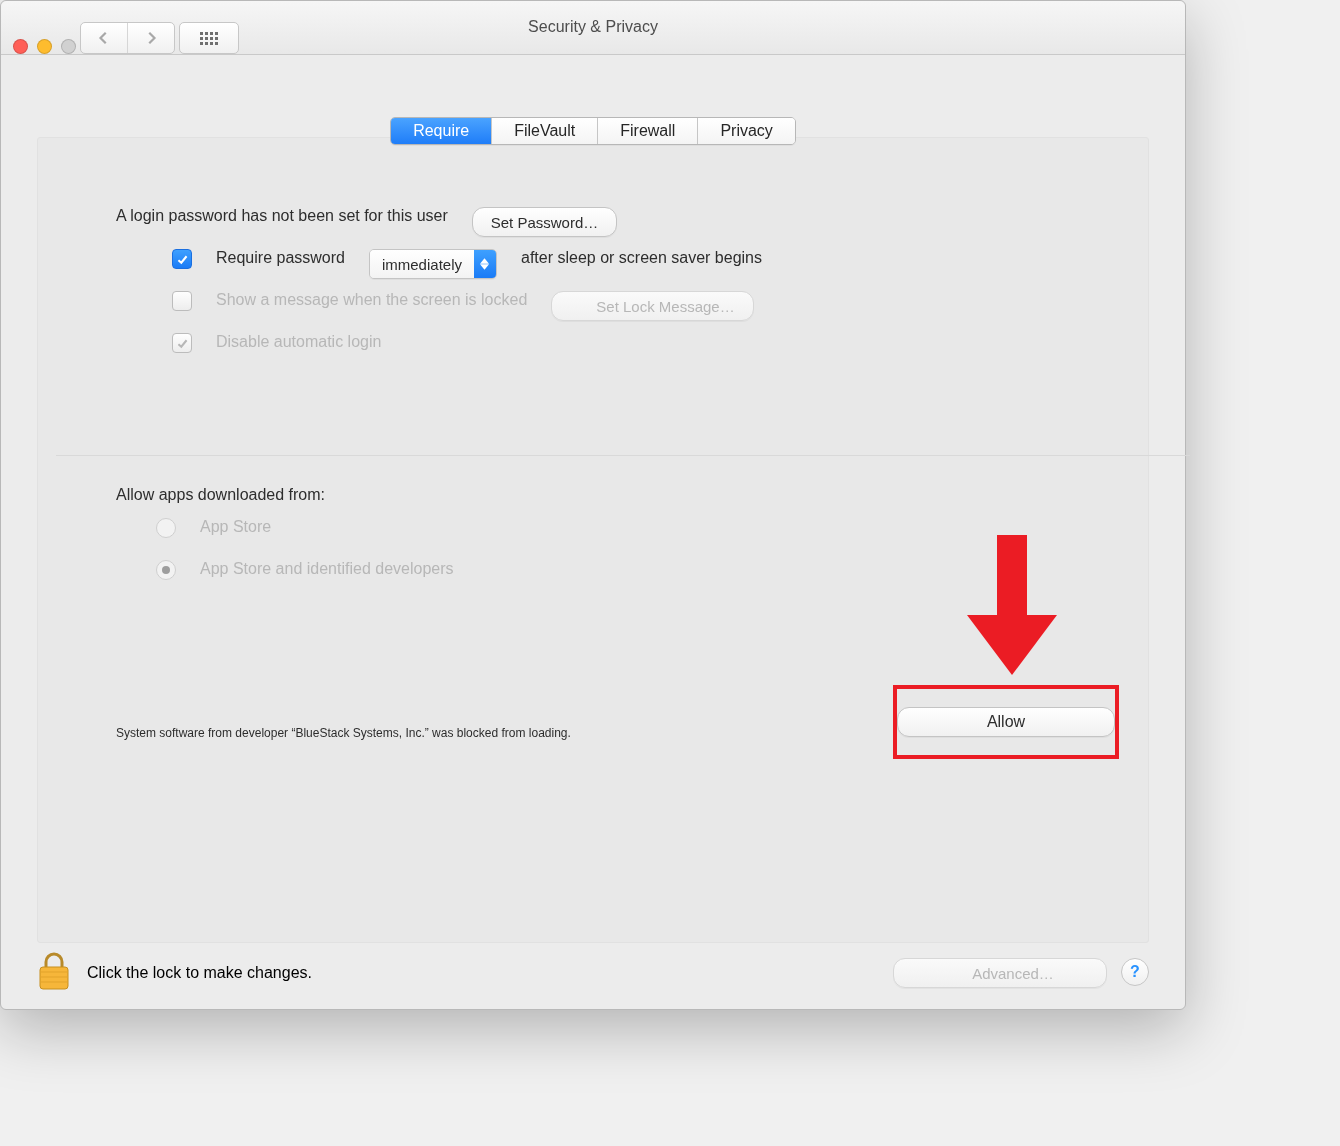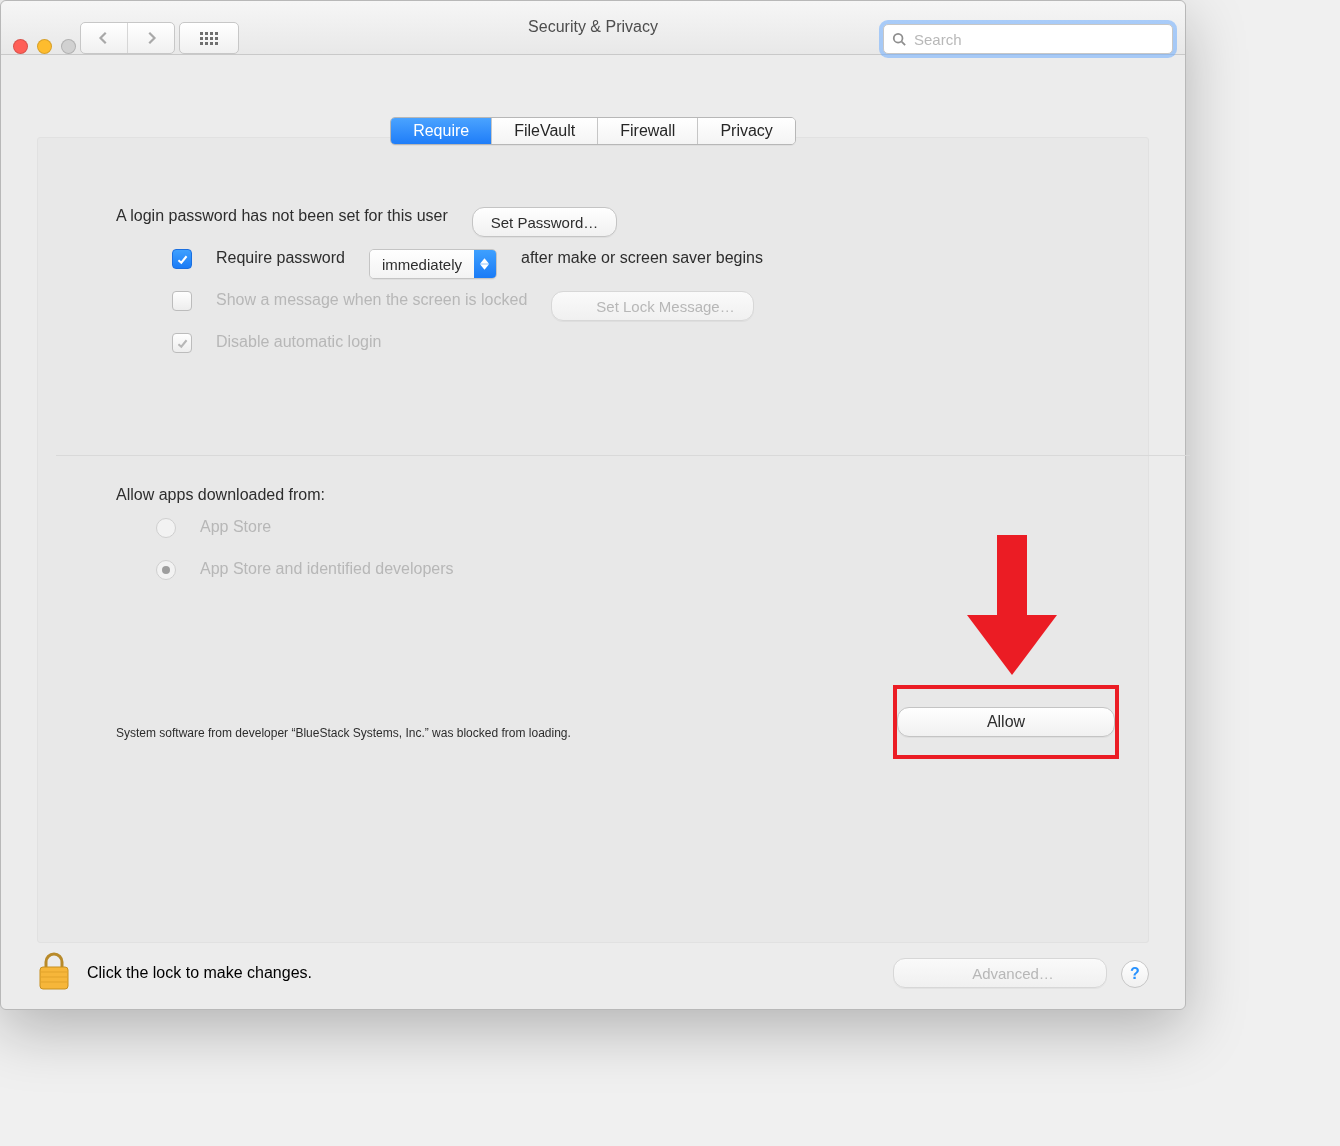--- a/index.html
+++ b/index.html
@@ -140,21 +140,21 @@
   .allow-wrap .mac-btn{ width:190px; justify-content:center; font-size:16px;}
 
   .arrow-ann{ position:absolute; right:128px; top:480px; }
 
   
   .footer{
       position:absolute; left:36px; right:36px; bottom:12px; height:48px;
       display:flex; align-items:center; gap:16px;
   }
   .lock-ic svg{ width:34px; height:40px;}
-  .footer-right{ margin-left:auto; display:flex; align-items:flex-end; gap:14px;}
+  .footer-right{ margin-left:auto; display:flex; align-items:flex-start; gap:14px;}
   .help{ width:26px; height:26px; border-radius:50%; border:1px solid #c6c6c6;
          background:linear-gradient(#ffffff,#f0f0f0); color:#2892ff; font-weight:600;
          display:flex; align-items:center; justify-content:center; font-size:16px;}
 </style>
 </head>
 <body>
 
 <div class="window">
 
   <div class="titlebar">
@@ -189,27 +189,20 @@
           <span></span>
         <span></span>
           <span></span>
           <span></span>
           <span></span>
       </span>
     </div>
 
     <div class="title-text">Security &amp; Privacy</div>
 
-    <div class="searchfield">
-      <svg class="mag" viewBox="0 0 16 16">
-        <circle cx="7" cy="7" r="5"></circle>
-          <line x1="11" y1="11" x2="15" y2="15"></line>
-      </svg>
-      <input type="text" placeholder="Search" style="">
-    </div>
   </div>
 
   <div class="body">
 
     <div class="panel"></div>
 
     <div class="tabs">
       <div class="segmented">
         <div class="seg active">
             <span>Require</span>
@@ -244,21 +237,21 @@
           <span class="txt">immediately</span>
           <span class="arrows">
             <svg viewBox="0 0 10 6">
                 <polygon points="0,6 10,6 5,0"></polygon>
               </svg>
             <svg viewBox="0 0 10 6">
                 <polygon points="0,0 10,0 5,6"></polygon>
               </svg>
           </span>
         </span>
-        <span>after make or screen saver begins</span>
+        <span>after sleep or screen saver begins</span>
       </div>
 
       <div class="row" style="margin-left:56px;">
         <span class="chk"></span>
         <span class="lbl-dis">Show a message when the screen is locked</span>
         <span class="mac-btn dis">Set Lock Message…</span>
       </div>
 
       <div class="row" style="margin-left:56px;">
         <span class="chk grey">

